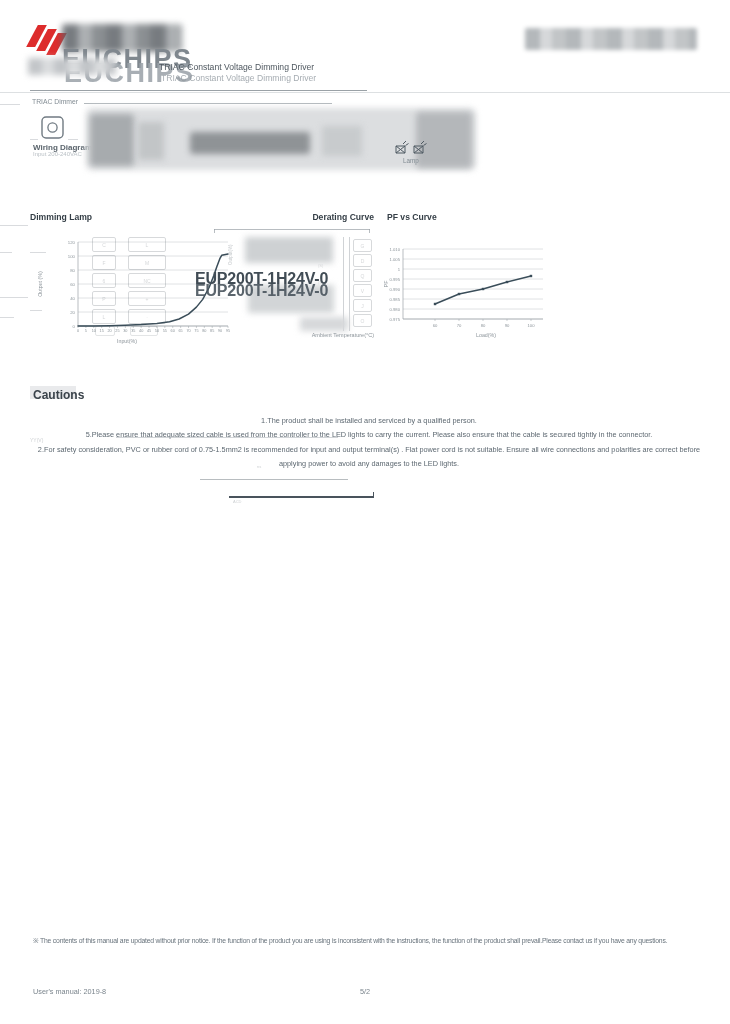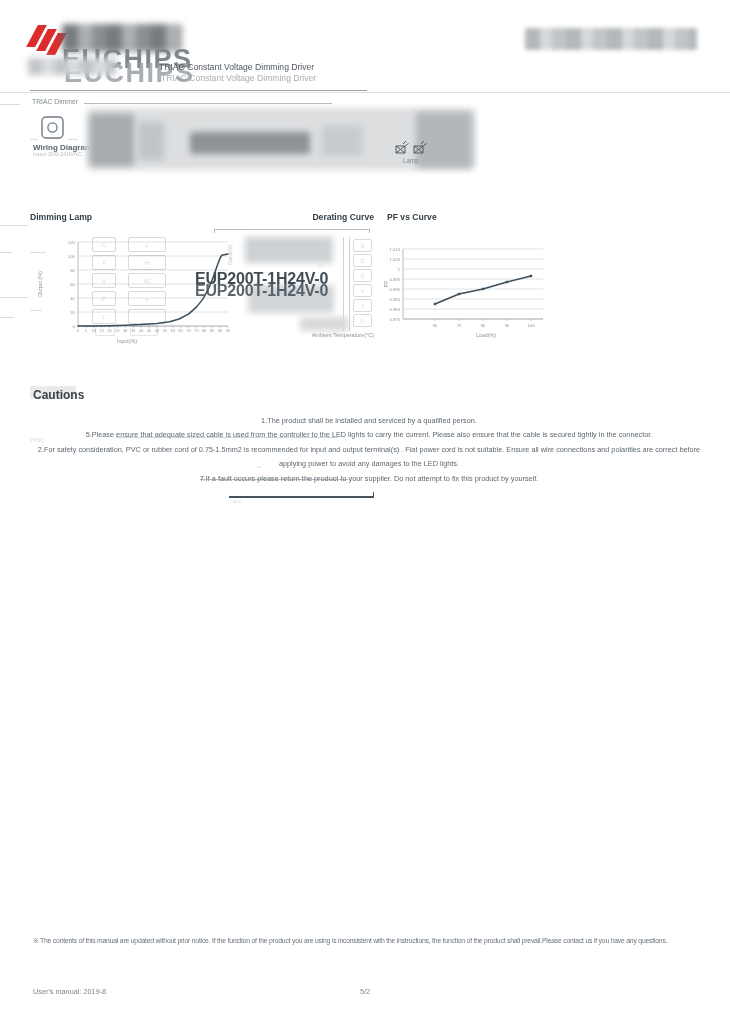--- a/index.html
+++ b/index.html
@@ -231,21 +231,20 @@
     <text x="106" y="103" font-size="5.3" fill="#8d959b" text-anchor="middle">Load(%)</text>
   </svg>
 
 <div class="abs" style="left:30px;top:386px;width:46px;height:13px;background:#e9eaec;"></div>
 <div class="abs" style="left:33px;top:388px;font-size:12px;font-weight:bold;color:#3a434b;">Cautions</div>
 
 <div class="abs" style="left:33px;top:414px;width:672px;text-align:center;">
   <div class="cline">1.The product shall be installed and serviced by a qualified person.</div>
   <div class="cline">5.Please ensure that adequate sized cable is used from the controller to the LED lights to carry the current. Please also ensure that the cable is secured tightly in the connector.</div>
   <div class="cline">2.For safety consideration, PVC or rubber cord of 0.75-1.5mm2 is recommended for input and output terminal(s) . Flat power cord is not suitable. Ensure all wire connections and polarities are correct before applying power to avoid any damages to the LED lights.</div>
-  <div class="cline">7.If a fault occurs please return the product to your supplier. Do not attempt to fix this product by yourself.</div>
 </div>
 
 <div class="abs" style="left:30px;top:437px;font-size:5px;color:#6b757c;opacity:.35;">YY(V)</div>
 <div class="abs" style="left:116px;top:437px;width:222px;height:1px;background:#98a0a6;opacity:.45;"></div>
 <div class="abs" style="left:257px;top:464px;font-size:4px;color:#6b757c;opacity:.35;">ns</div>
 <div class="abs" style="left:200px;top:478.5px;width:148px;height:1px;background:#7d868d;opacity:.55;"></div>
 <div class="abs" style="left:229px;top:496px;width:145px;height:1.5px;background:#49535c;"></div>
 <div class="abs" style="left:372.5px;top:492px;width:1.5px;height:5px;background:#49535c;"></div>
 <div class="abs" style="left:233px;top:499px;font-size:4px;color:#6b757c;opacity:.35;">ACD</div>
 

